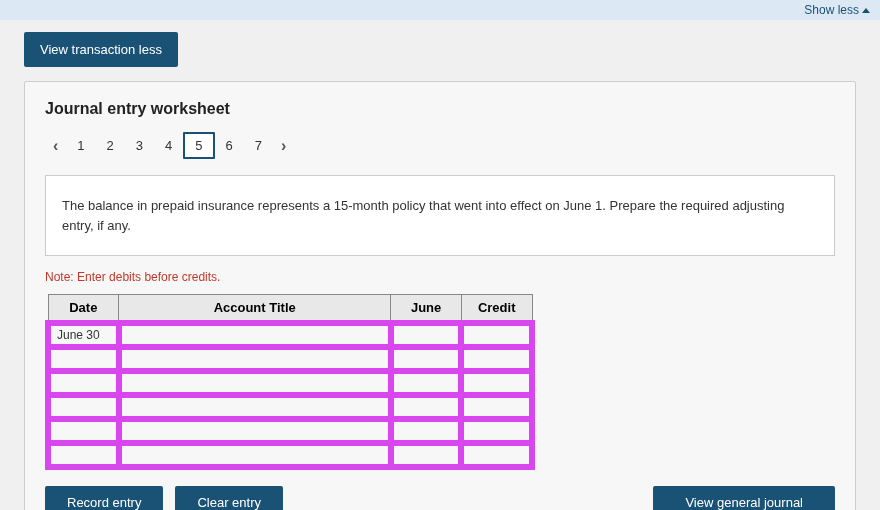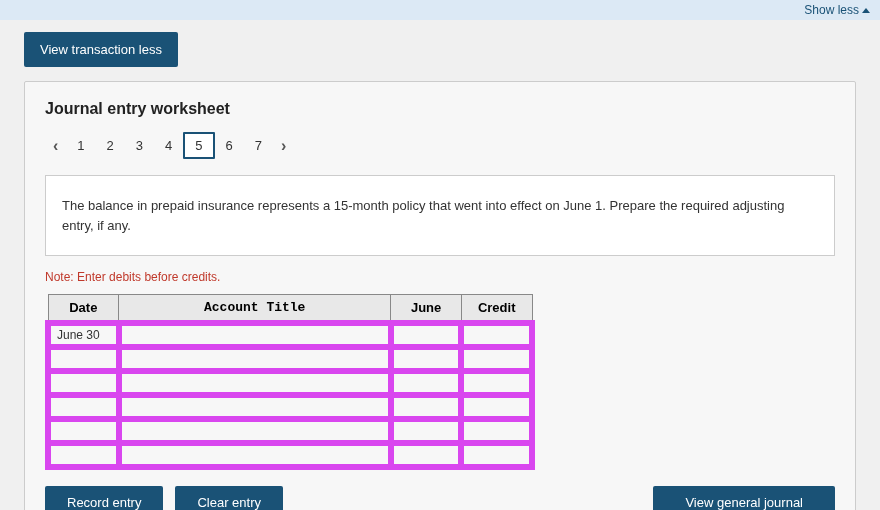--- a/index.html
+++ b/index.html
@@ -134,21 +134,20 @@
       background: #e8e8e8;
       border: 1px solid #888;
       padding: 5px 8px;
       text-align: center;
       font-size: 13px;
       font-weight: bold;
     }
 
     .journal-table th.account-title-th {
       text-align: center;
-      font-family: Liberation Mono, monospace;
     }
 
     .journal-table td {
       border: 6px solid #d946ef;
       padding: 2px 4px;
       height: 22px;
       font-size: 12px;
     }
 
     .journal-table td.date-cell {

